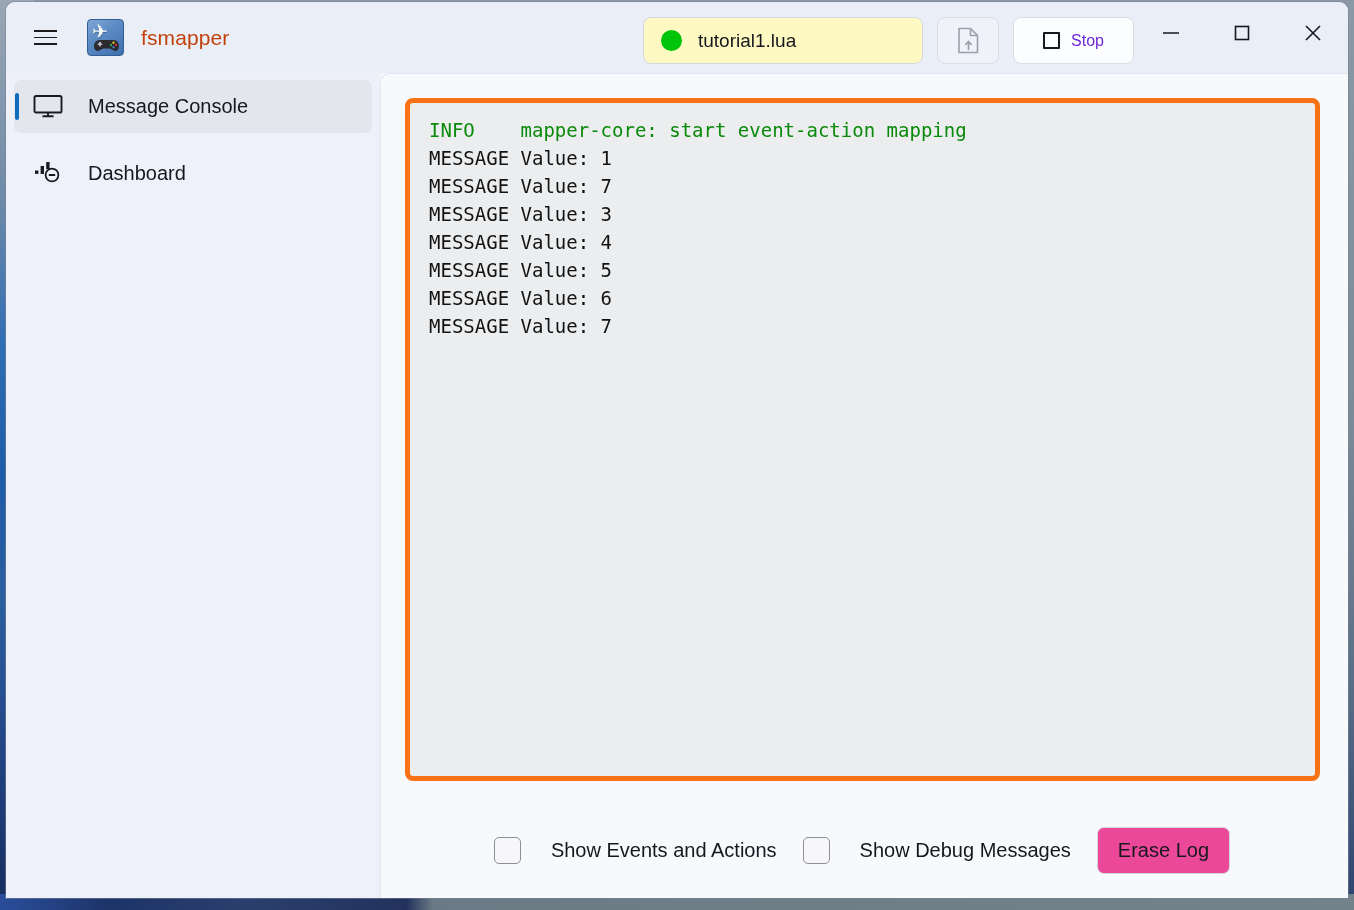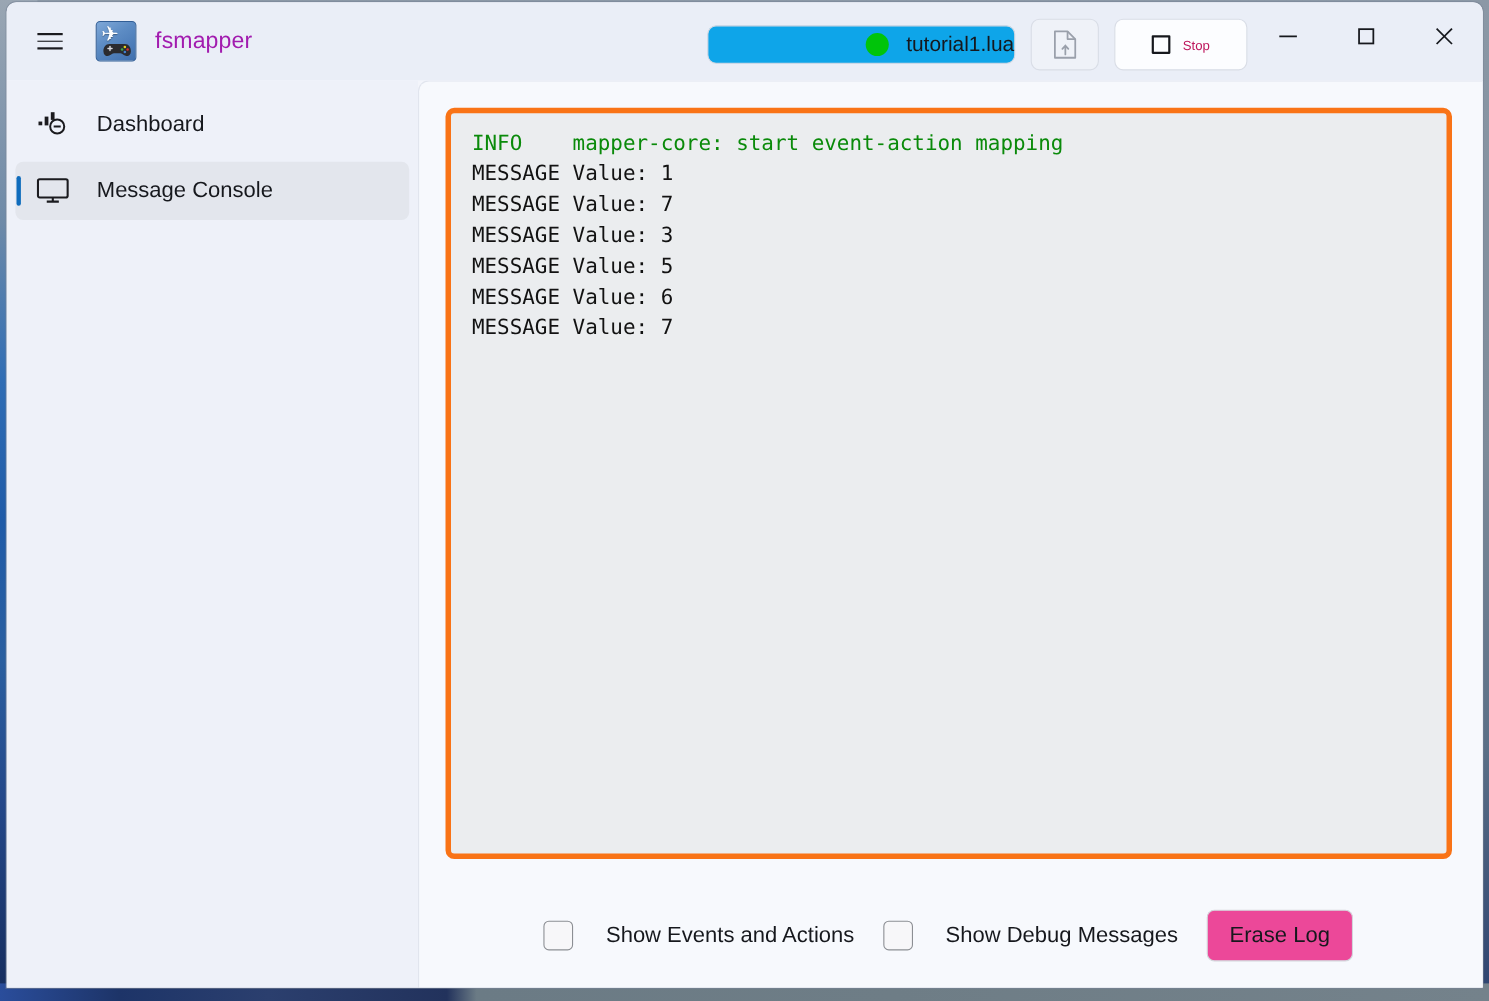--- a/index.html
+++ b/index.html
@@ -113,45 +113,44 @@
   }
   #app-icon .pad {
     position: absolute;
     left: 5px; bottom: 3px;
     width: 27px; height: 14px;
   }
 
   #app-title {
     margin-left: 17px;
     font-size: 21px;
-    color: #a21caf;
+    color: #c2410c;
     letter-spacing: .1px;
   }
 
   
   #title-center {
     position: absolute;
     left: 637px;
     top: 15px;
     display: flex;
     align-items: center;
     gap: 14px;
   }
   #script-pill {
     width: 280px;
-    height: 35px;
-    background: #0ea5e9;
+    height: 47px;
+    background: #fef9c3;
     border: 1px solid #d3d8e2;
     border-radius: 8px;
     display: flex;
     align-items: center;
     padding-left: 17px;
     gap: 16px;
     cursor: default;
-    justify-content: flex-end;
   }
   #script-led {
     width: 21px; height: 21px;
     border-radius: 50%;
     background: #00c40a;
     flex: none;
   }
   #script-name {
     font-size: 19px;
     color: #16181d;
@@ -171,21 +170,21 @@
   #stop-button {
     width: 121px;
     gap: 11px;
     background: #fcfdff;
   }
   #stop-button .sq {
     width: 17px; height: 17px;
     border: 2px solid #16181d;
     border-radius: 1px;
   }
-  #stop-label { font-size: 12px; color: #be185d; text-align: right; }
+  #stop-label { font-size: 16px; color: #6d28d9; text-align: right; }
 
   
   #caption {
     position: absolute;
     right: 0; top: 0;
     height: 62px;
     display: flex;
   }
   .cap {
     width: 71px; height: 62px;
@@ -386,54 +385,55 @@
           <line x1="18" y1="4" x2="4" y2="18" stroke="#16181d" stroke-width="1.6"></line>
         </svg>
       </div>
     </div>
   </div>
 
   <div id="body">
 
     <div id="sidebar">
 
+      <div class="nav-item selected" id="nav-console">
+        <span class="nav-icon">
+          <svg width="30" height="25" viewBox="0 0 30 25">
+            <rect x="1.5" y="2" width="27" height="16.5" rx="1.6" fill="none" stroke="#1b1b1f" stroke-width="1.9"></rect>
+            <line x1="15" y1="18.5" x2="15" y2="22" stroke="#1b1b1f" stroke-width="1.9"></line>
+            <line x1="9.5" y1="22.3" x2="20.5" y2="22.3" stroke="#1b1b1f" stroke-width="1.9"></line>
+          </svg>
+        </span>
+        <span class="nav-label">Message Console</span>
+      </div>
+
       <div class="nav-item" id="nav-dashboard">
         <span class="nav-icon">
           <svg width="29" height="25" viewBox="0 0 29 25">
             <rect x="1" y="9.5" width="3.4" height="3.4" fill="#1b1b1f"></rect>
             <rect x="6.6" y="5" width="3.4" height="8" fill="#1b1b1f"></rect>
             <rect x="12.2" y="1" width="3.4" height="7" fill="#1b1b1f"></rect>
             <circle cx="18" cy="14" r="6.4" fill="none" stroke="#1b1b1f" stroke-width="1.8"></circle>
             <line x1="14.8" y1="14" x2="21.2" y2="14" stroke="#1b1b1f" stroke-width="1.8"></line>
           </svg>
         </span>
         <span class="nav-label">Dashboard</span>
       </div>
 
-      <div class="nav-item selected" id="nav-console">
-        <span class="nav-icon">
-          <svg width="30" height="25" viewBox="0 0 30 25">
-            <rect x="1.5" y="2" width="27" height="16.5" rx="1.6" fill="none" stroke="#1b1b1f" stroke-width="1.9"></rect>
-            <line x1="15" y1="18.5" x2="15" y2="22" stroke="#1b1b1f" stroke-width="1.9"></line>
-            <line x1="9.5" y1="22.3" x2="20.5" y2="22.3" stroke="#1b1b1f" stroke-width="1.9"></line>
-          </svg>
-        </span>
-        <span class="nav-label">Message Console</span>
-      </div>
-
 
     </div>
 
     <div id="main">
 
       <div id="log-box">
         <div class="log-line info">INFO    mapper-core: start event-action mapping</div>
         <div class="log-line">MESSAGE Value: 1</div>
         <div class="log-line">MESSAGE Value: 7</div>
         <div class="log-line">MESSAGE Value: 3</div>
+        <div class="log-line">MESSAGE Value: 4</div>
         <div class="log-line">MESSAGE Value: 5</div>
         <div class="log-line">MESSAGE Value: 6</div>
         <div class="log-line">MESSAGE Value: 7</div>
       </div>
 
       <div id="bottom-bar">
 
         <label class="check-wrap">
           <span class="checkbox"></span>
           <span class="check-label">Show Events and Actions</span>

